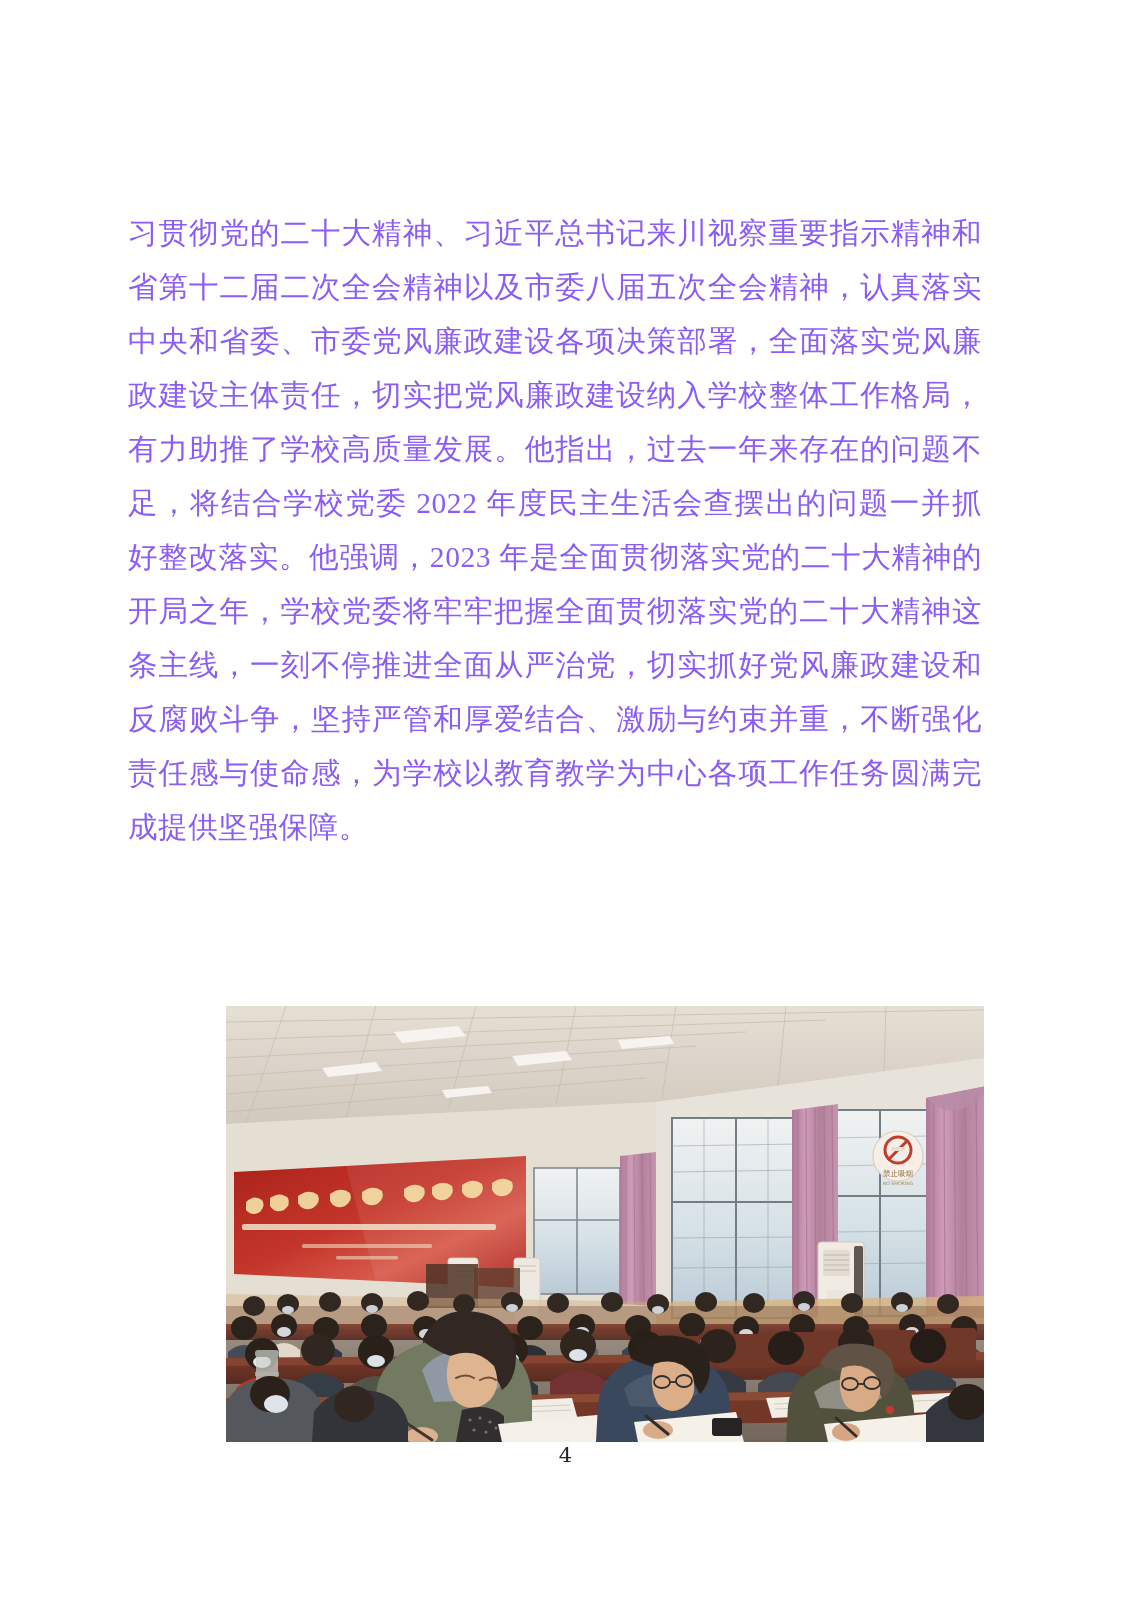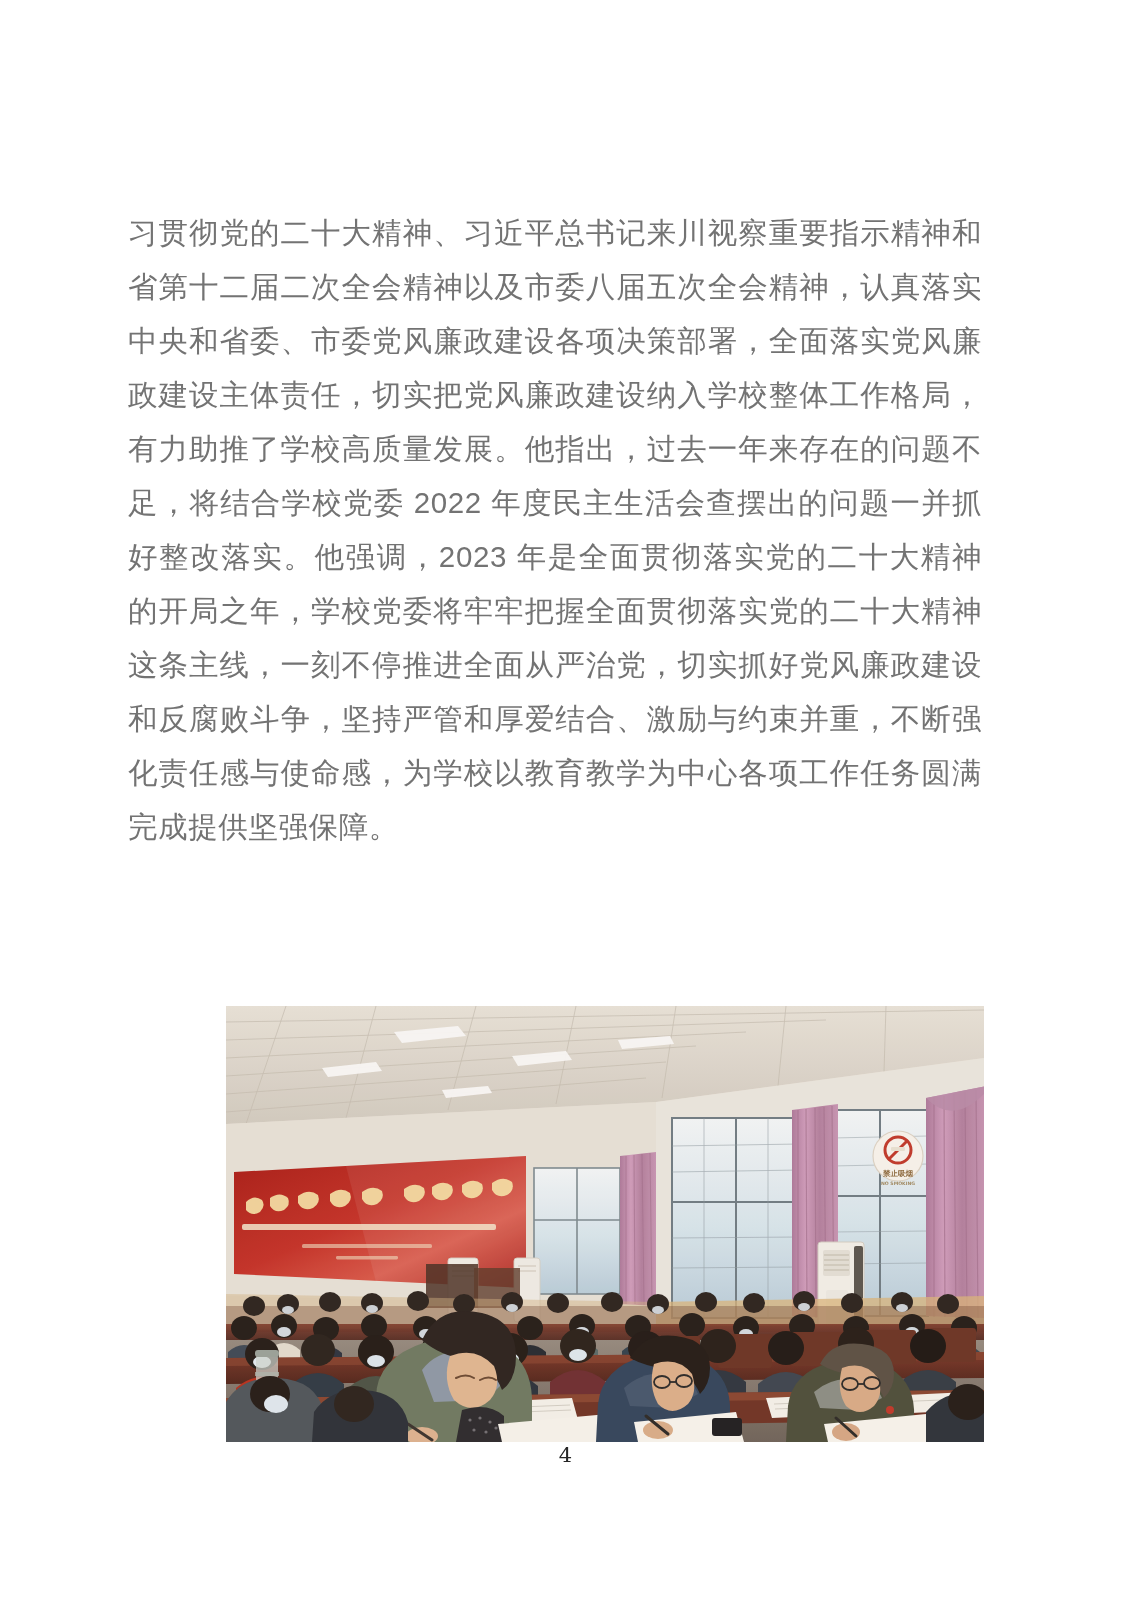--- a/index.html
+++ b/index.html
@@ -22,25 +22,25 @@
   }
 
   
   .doc-body {
     position: absolute;
     left: 128px;
     top: 206px;
     width: 854px;
     font-size: 29.5px;
     line-height: 54px;
-    color: #737373;
+    color: #8b5cf6;
     text-align: justify;
     text-justify: inter-ideograph;
     letter-spacing: 0.6px;
-    font-family: Liberation Sans, sans-serif;
+    font-family: Liberation Serif, serif;
     font-weight: 400;
   }
   .para {
     margin: 0 0 0 0;
     text-align: justify;
     text-justify: inter-ideograph;
   }
   .para + .para {
     text-indent: 2em;
   }
@@ -51,21 +51,20 @@
     left: 186px;
     top: 990px;
     width: 758px;
     height: 436px;
   }
   .photo {
     position: absolute;
     inset: 0;
     overflow: hidden;
     background: #f0abfc;
-    font-weight: bold;
   }
   .photo svg { display: block; width: 100%; height: 100%; }
 
   
   .page-number {
     position: absolute;
     left: 0;
     right: 0;
     top: 1443px;
     text-align: center;

